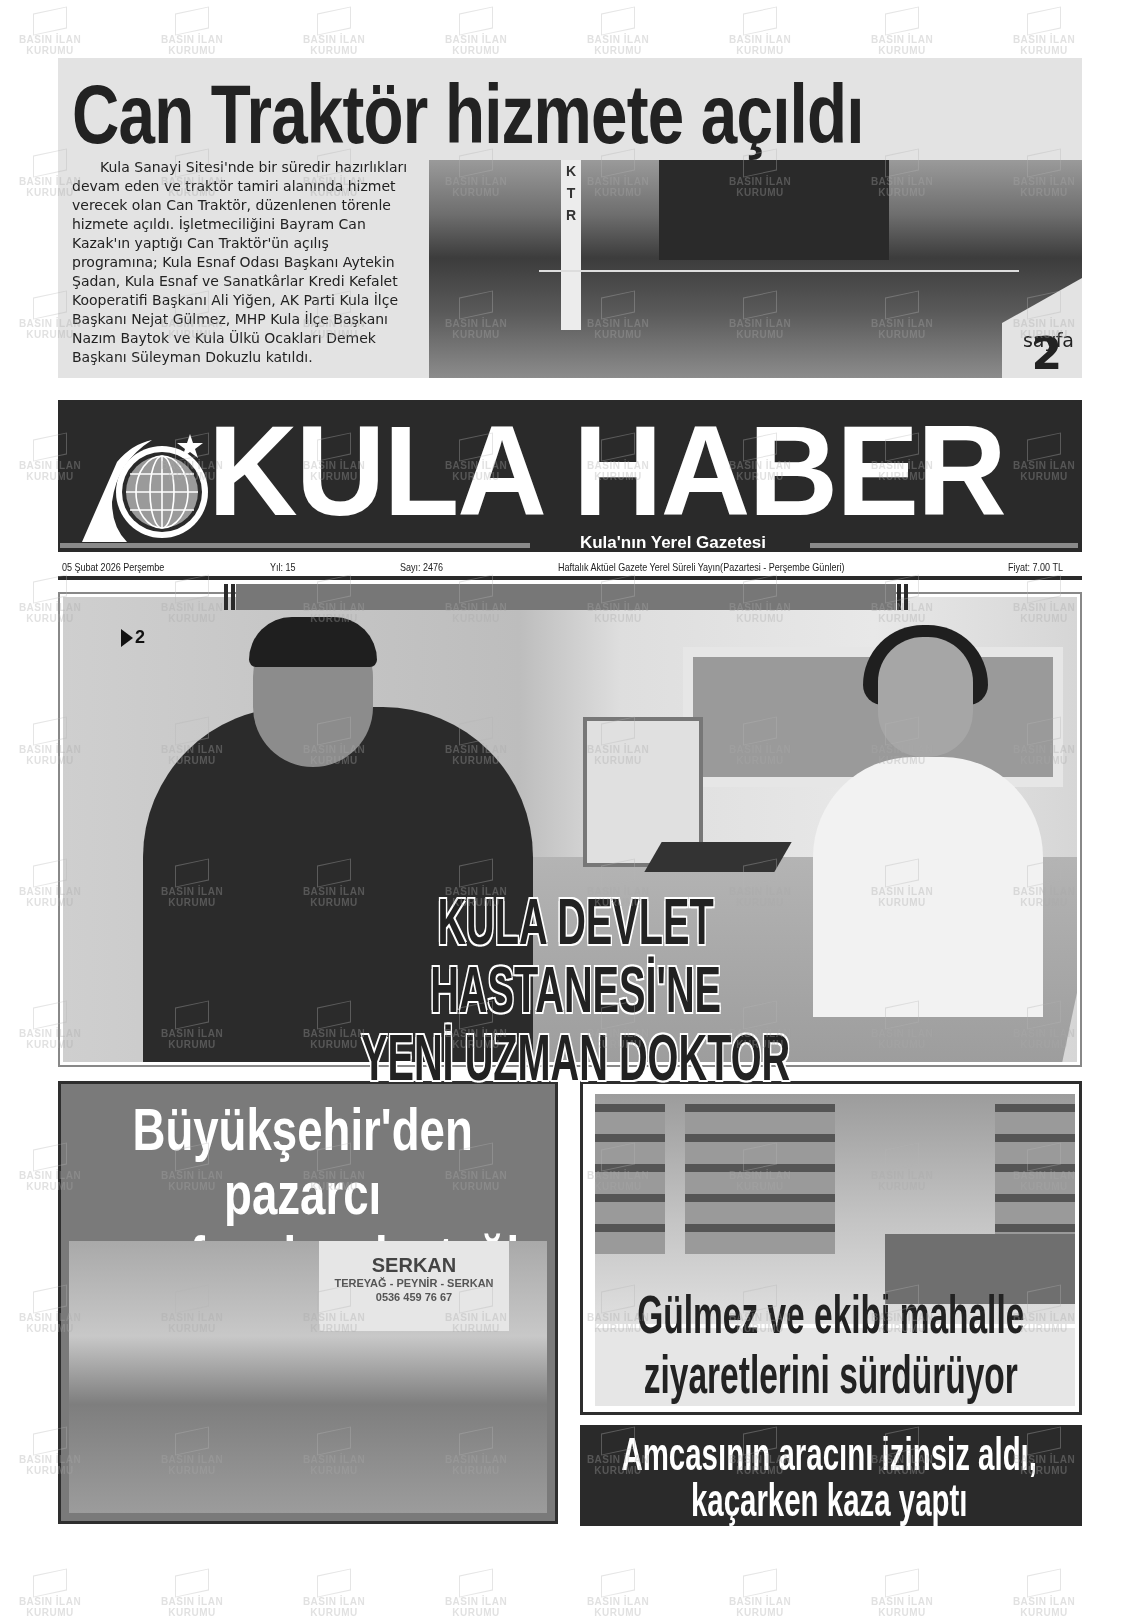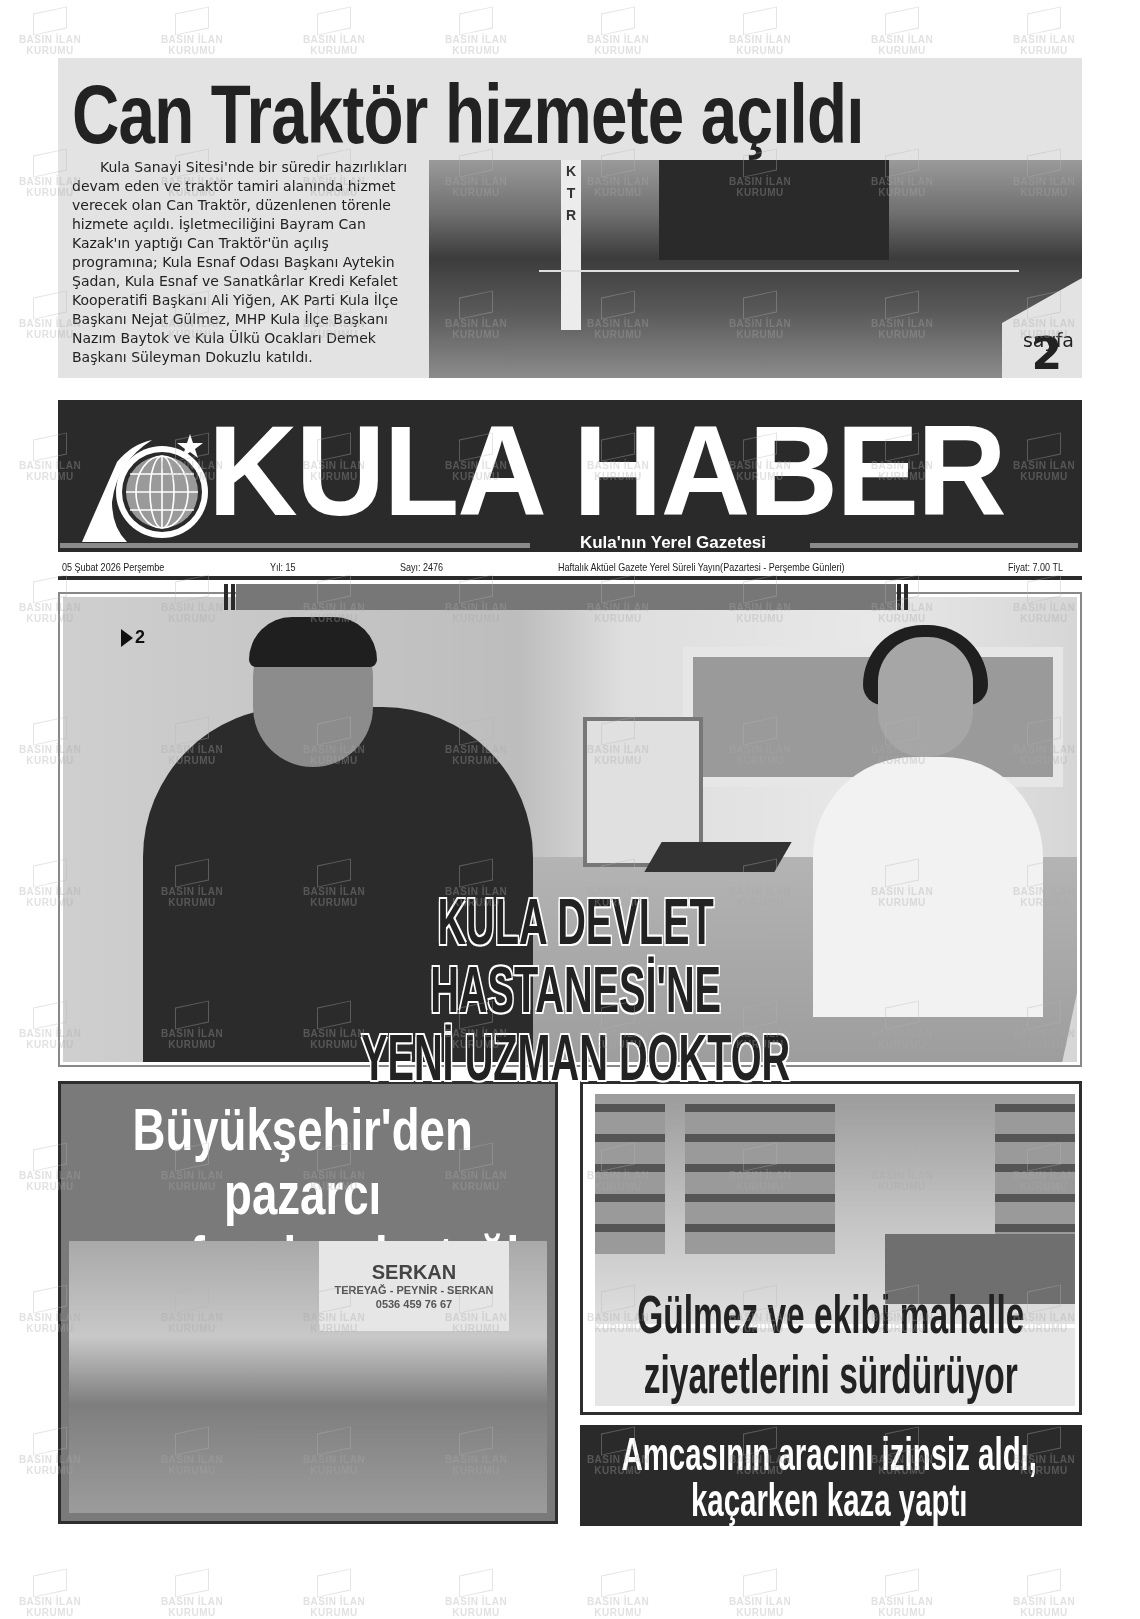--- a/index.html
+++ b/index.html
@@ -80,21 +80,21 @@
                       text-shadow: 0 0 0 #fff, 2px 2px 0 #fff, -2px -2px 0 #fff, 2px -2px 0 #fff, -2px 2px 0 #fff; }
 
   
   .bl-story { position: absolute; left: 58px; top: 1081px; width: 500px; height: 443px; background: #7a7a7a; border: 3px solid #2e2e2e; }
   .bl-headline { position: absolute; left: 6px; top: 14px; width: 620px; text-align: center;
                  font: bold 60px/64px "Liberation Sans", sans-serif; color: #fff;
                  transform: scaleX(0.76); transform-origin: left top; }
   .bl-photo { position: absolute; left: 8px; top: 157px; width: 478px; height: 272px; overflow: hidden;
               background: linear-gradient(180deg, #a9a9a9 0%, #c8c8c8 35%, #7e7e7e 60%, #9c9c9c 100%); }
   .bl-photo .banner { position: absolute; left: 250px; top: 0; width: 190px; height: 90px; background: #e6e6e6; color: #555;
-                      font: bold 11px/14px "Liberation Sans", sans-serif; text-align: center; padding-top: 20px; }
+                      font: bold 11px/14px "Liberation Sans", sans-serif; text-align: center; padding-top: 13px; }
   .bl-photo .banner b { font-size: 20px; line-height: 22px; display: block; color: #444; }
   .bl-photo .people { position: absolute; left: 6px; top: 65px; width: 470px; height: 207px; display: flex; gap: 4px; align-items: flex-end; }
   .bl-photo .person { flex: 1; border-radius: 20px 20px 0 0;
                       background: linear-gradient(180deg, #1f1f1f 0 10%, #8e8e8e 10% 22%, #333 22% 100%); }
 
   
   .br-story { position: absolute; left: 580px; top: 1081px; width: 502px; height: 334px; background: #fff; border: 3px solid #2e2e2e; }
   .br-photo { position: absolute; left: 12px; top: 10px; width: 480px; height: 230px; overflow: hidden;
               background: linear-gradient(180deg, #9c9c9c 0%, #c4c4c4 55%, #e0e0e0 100%); }
   .br-photo .shelf { position: absolute; top: 10px; height: 150px; background: repeating-linear-gradient(180deg, #555 0 8px, #9a9a9a 8px 30px); }

